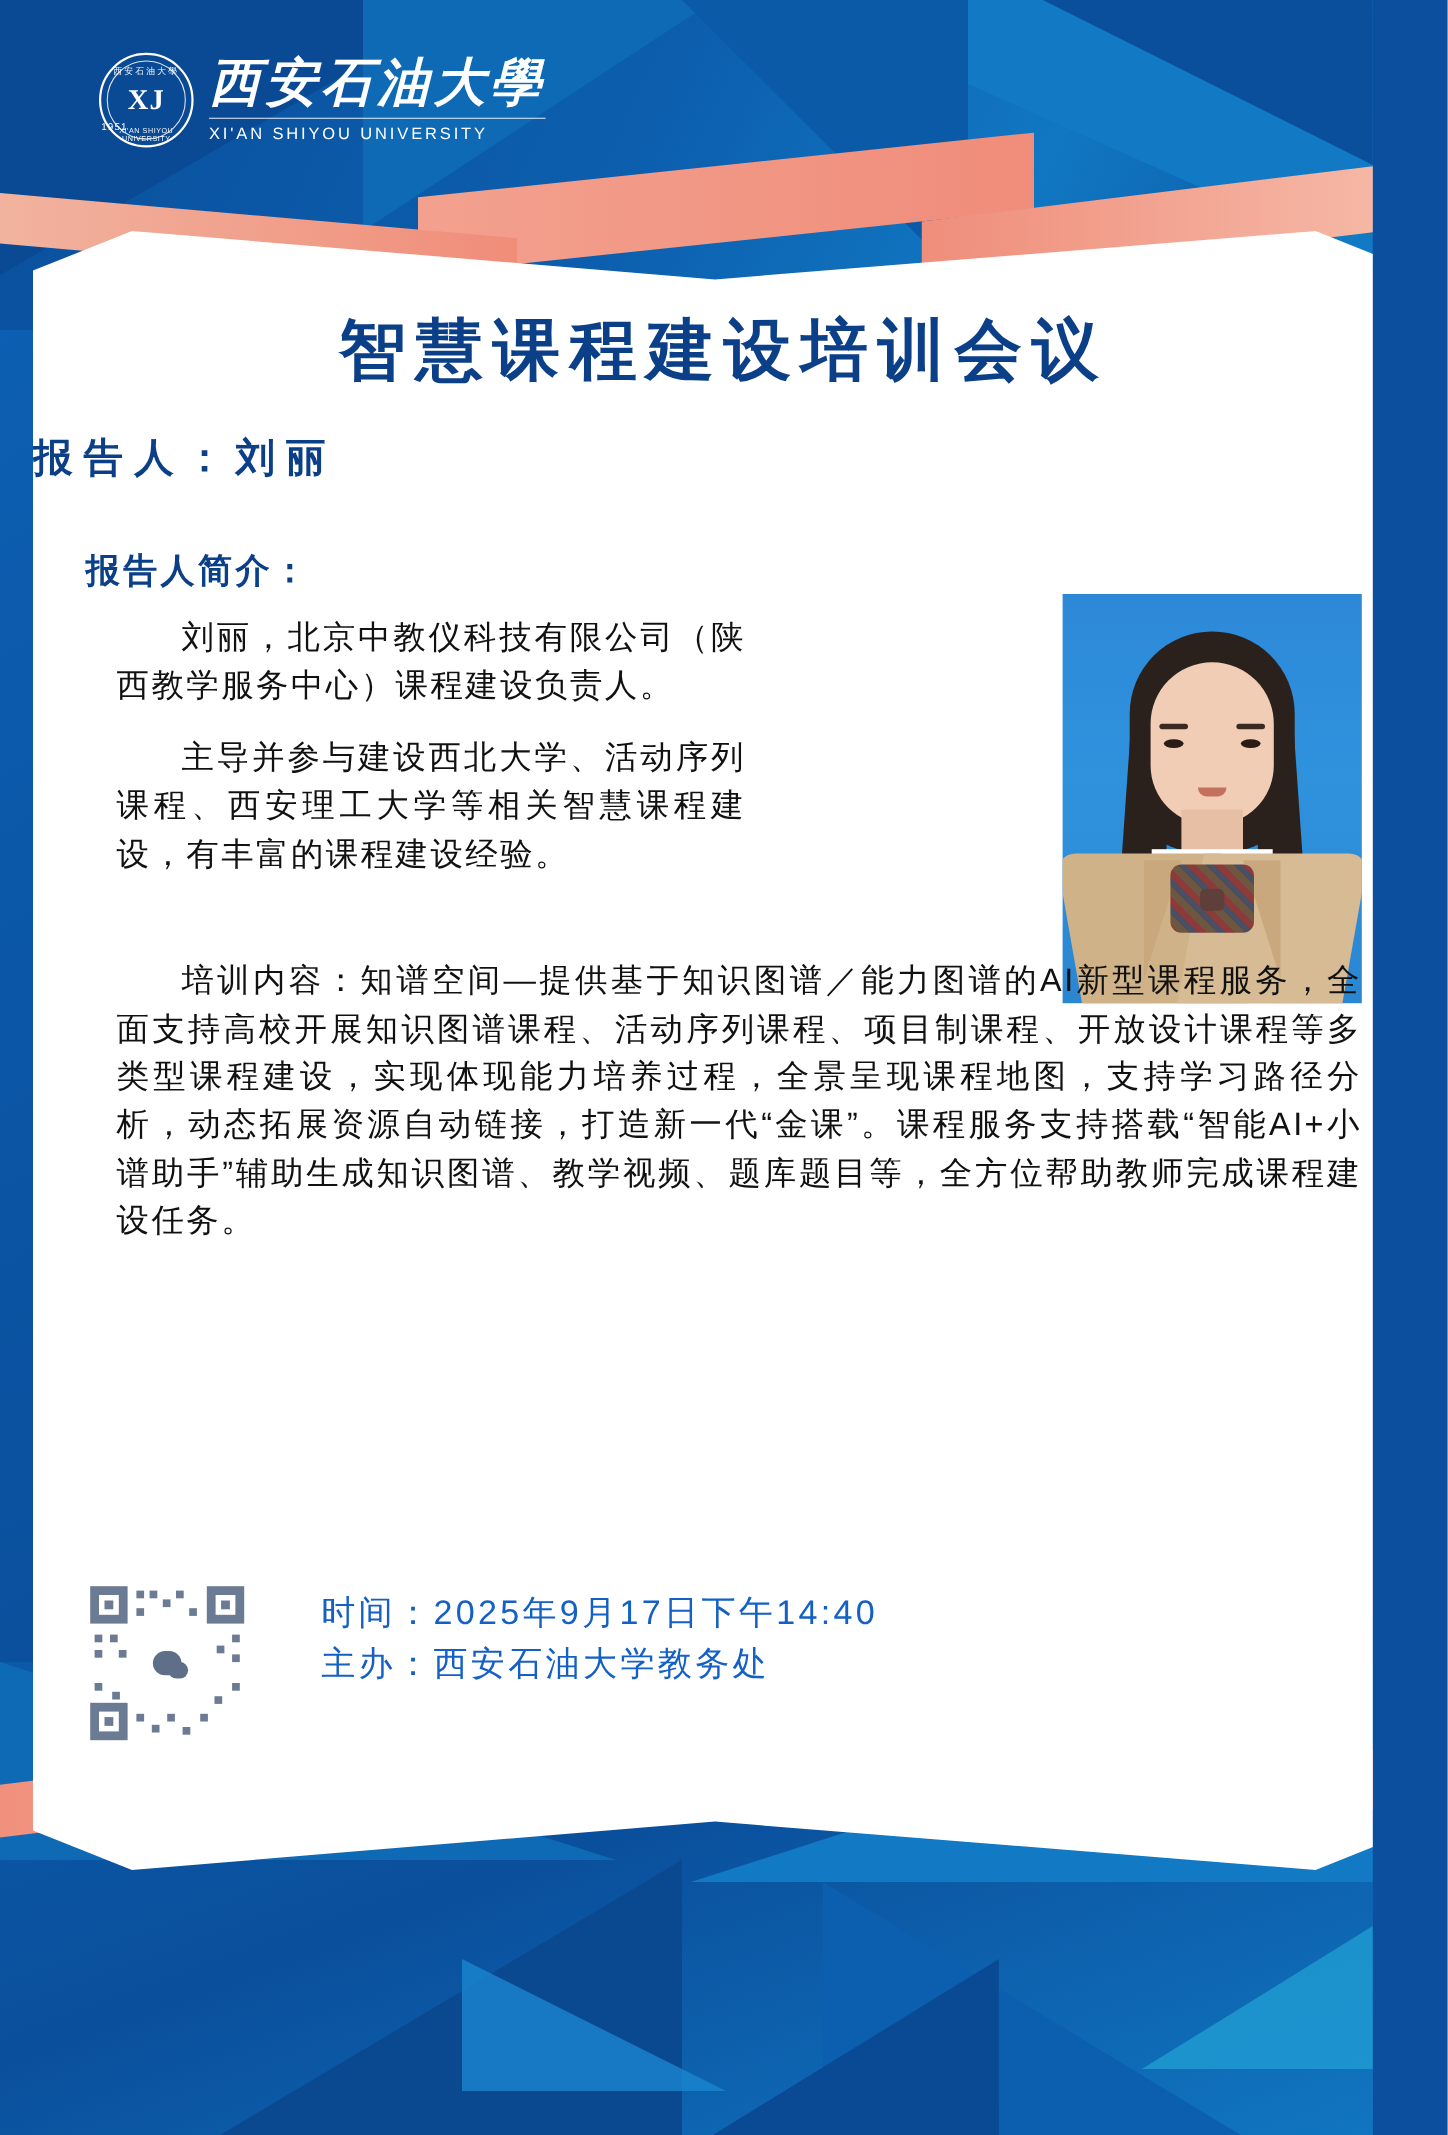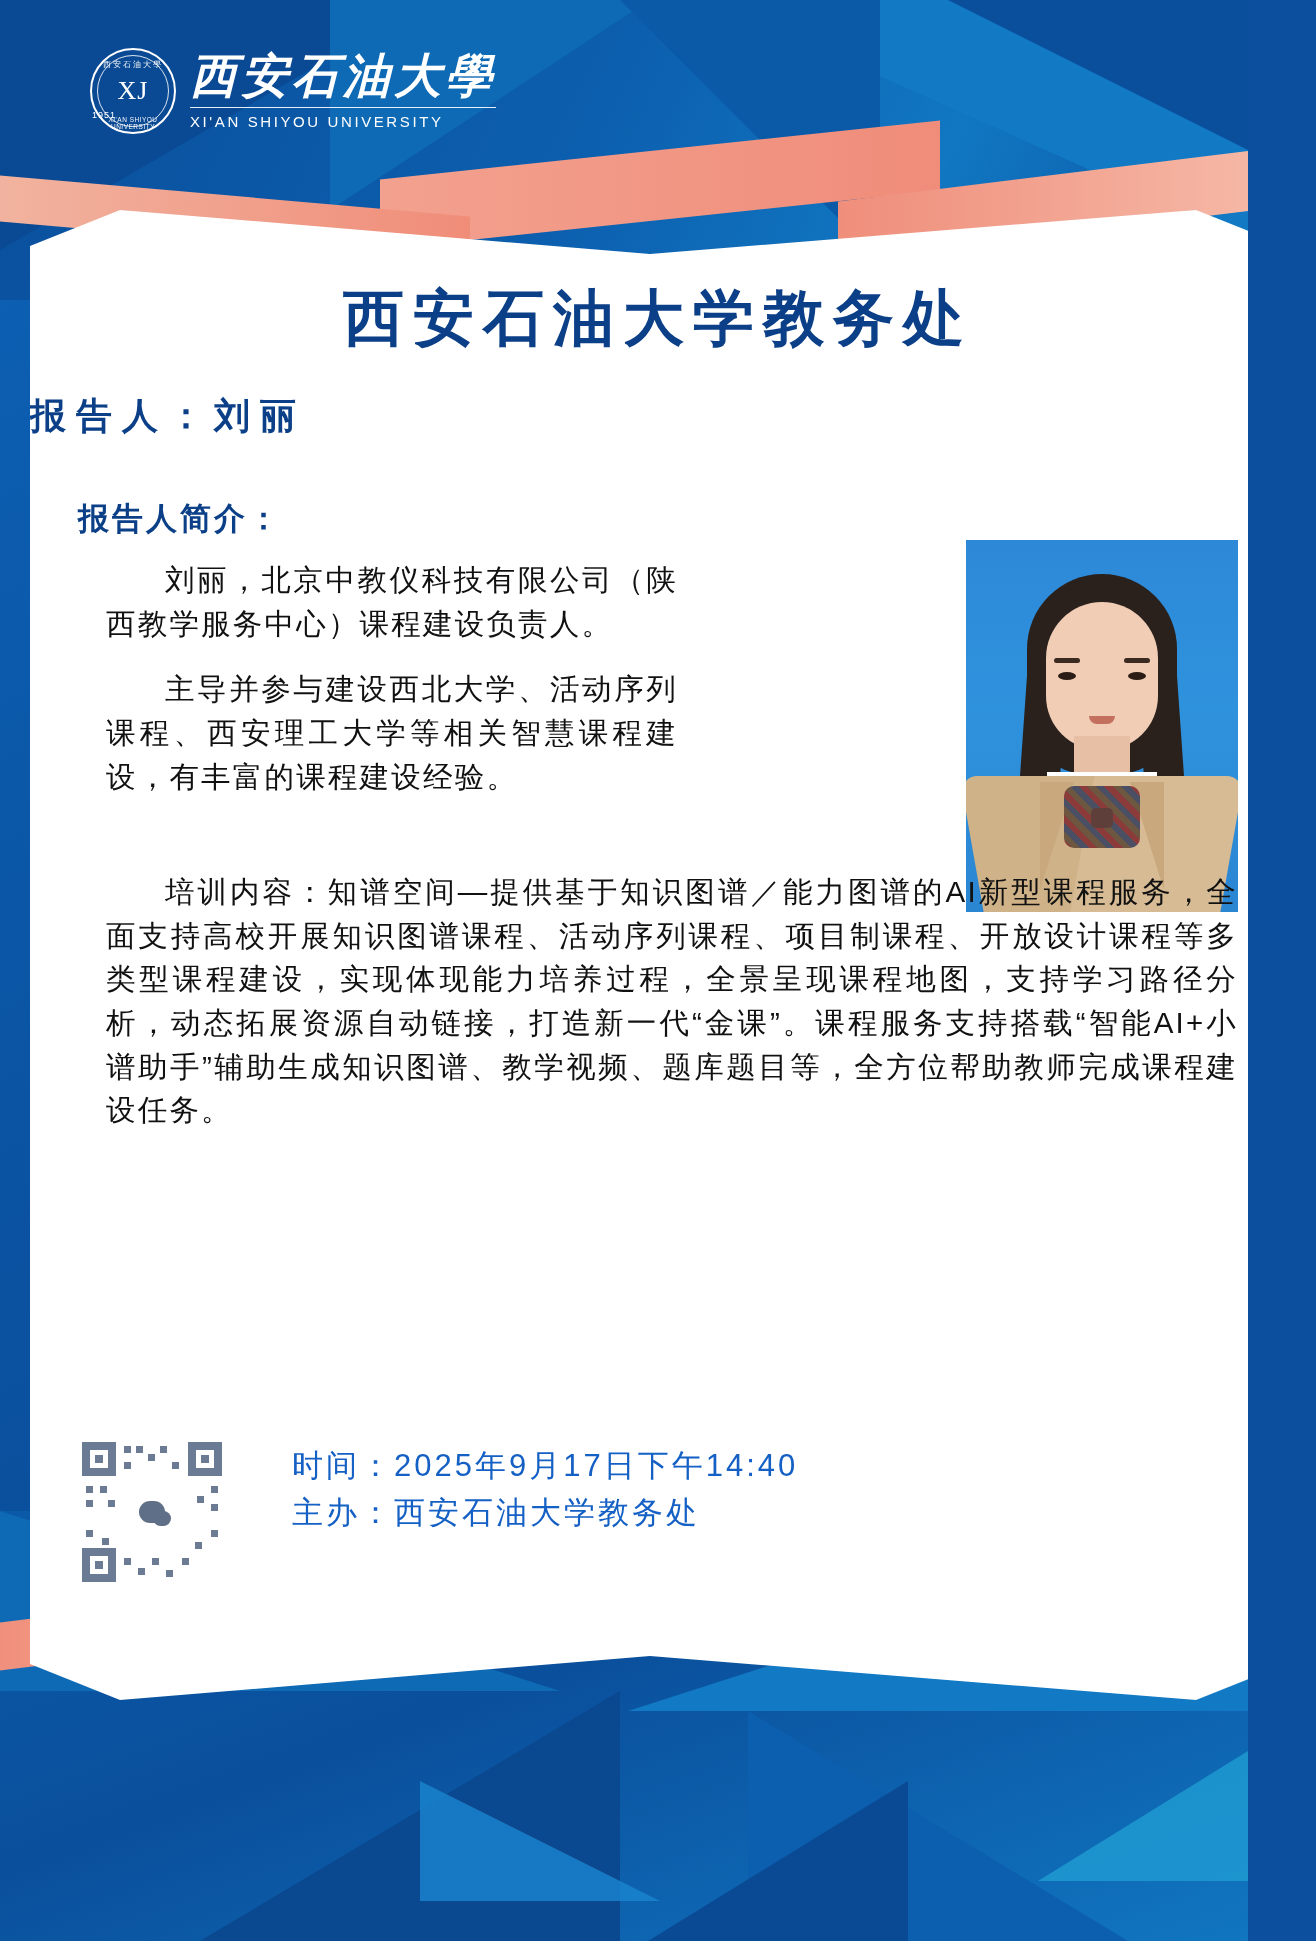--- a/index.html
+++ b/index.html
@@ -78,21 +78,21 @@
   .logo-seal{
     width:82px;height:82px;border-radius:50%;
     border:2px solid #ffffff;position:relative;flex:0 0 auto;
   }
   .logo-seal:before{
     content:"";position:absolute;left:5px;top:5px;right:5px;bottom:5px;
     border:1px solid rgba(255,255,255,.85);border-radius:50%;
   }
   .logo-seal .mono{
     position:absolute;left:0;right:0;top:26px;text-align:center;
-    color:#fff;font-size:26px;font-weight:normal;letter-spacing:1px;
+    color:#fff;font-size:26px;font-weight:bold;letter-spacing:1px;
     font-family:"Liberation Serif","DejaVu Serif",serif;
   }
   .logo-seal .year{
     position:absolute;left:0;right:0;bottom:12px;text-align:left;
     color:#fff;font-size:9px;letter-spacing:1px;
   }
   .logo-seal .arc-top{
     position:absolute;left:0;right:0;top:9px;text-align:center;
     color:#fff;font-size:8px;letter-spacing:2px;opacity:.95;
   }
@@ -277,21 +277,21 @@
     </div>
     <div class="logo-text">
       <div class="logo-cn">西安石油大學</div>
       <div class="logo-en">XI'AN SHIYOU UNIVERSITY</div>
     </div>
   </div>
 
   <div class="card">
     <div class="card-inner">
 
-      <div class="title">西安石油大学教务处</div>
+      <div class="title">智慧课程建设培训会议</div>
       <div class="subtitle">报告人：刘丽</div>
       <div class="sec-label">报告人简介：</div>
 
       <div class="portrait">
         <div class="hair-side-l"></div>
         <div class="hair-side-r"></div>
         <div class="hair"></div>
         <div class="face"></div>
         <div class="brow-l"></div>
         <div class="brow-r"></div>

